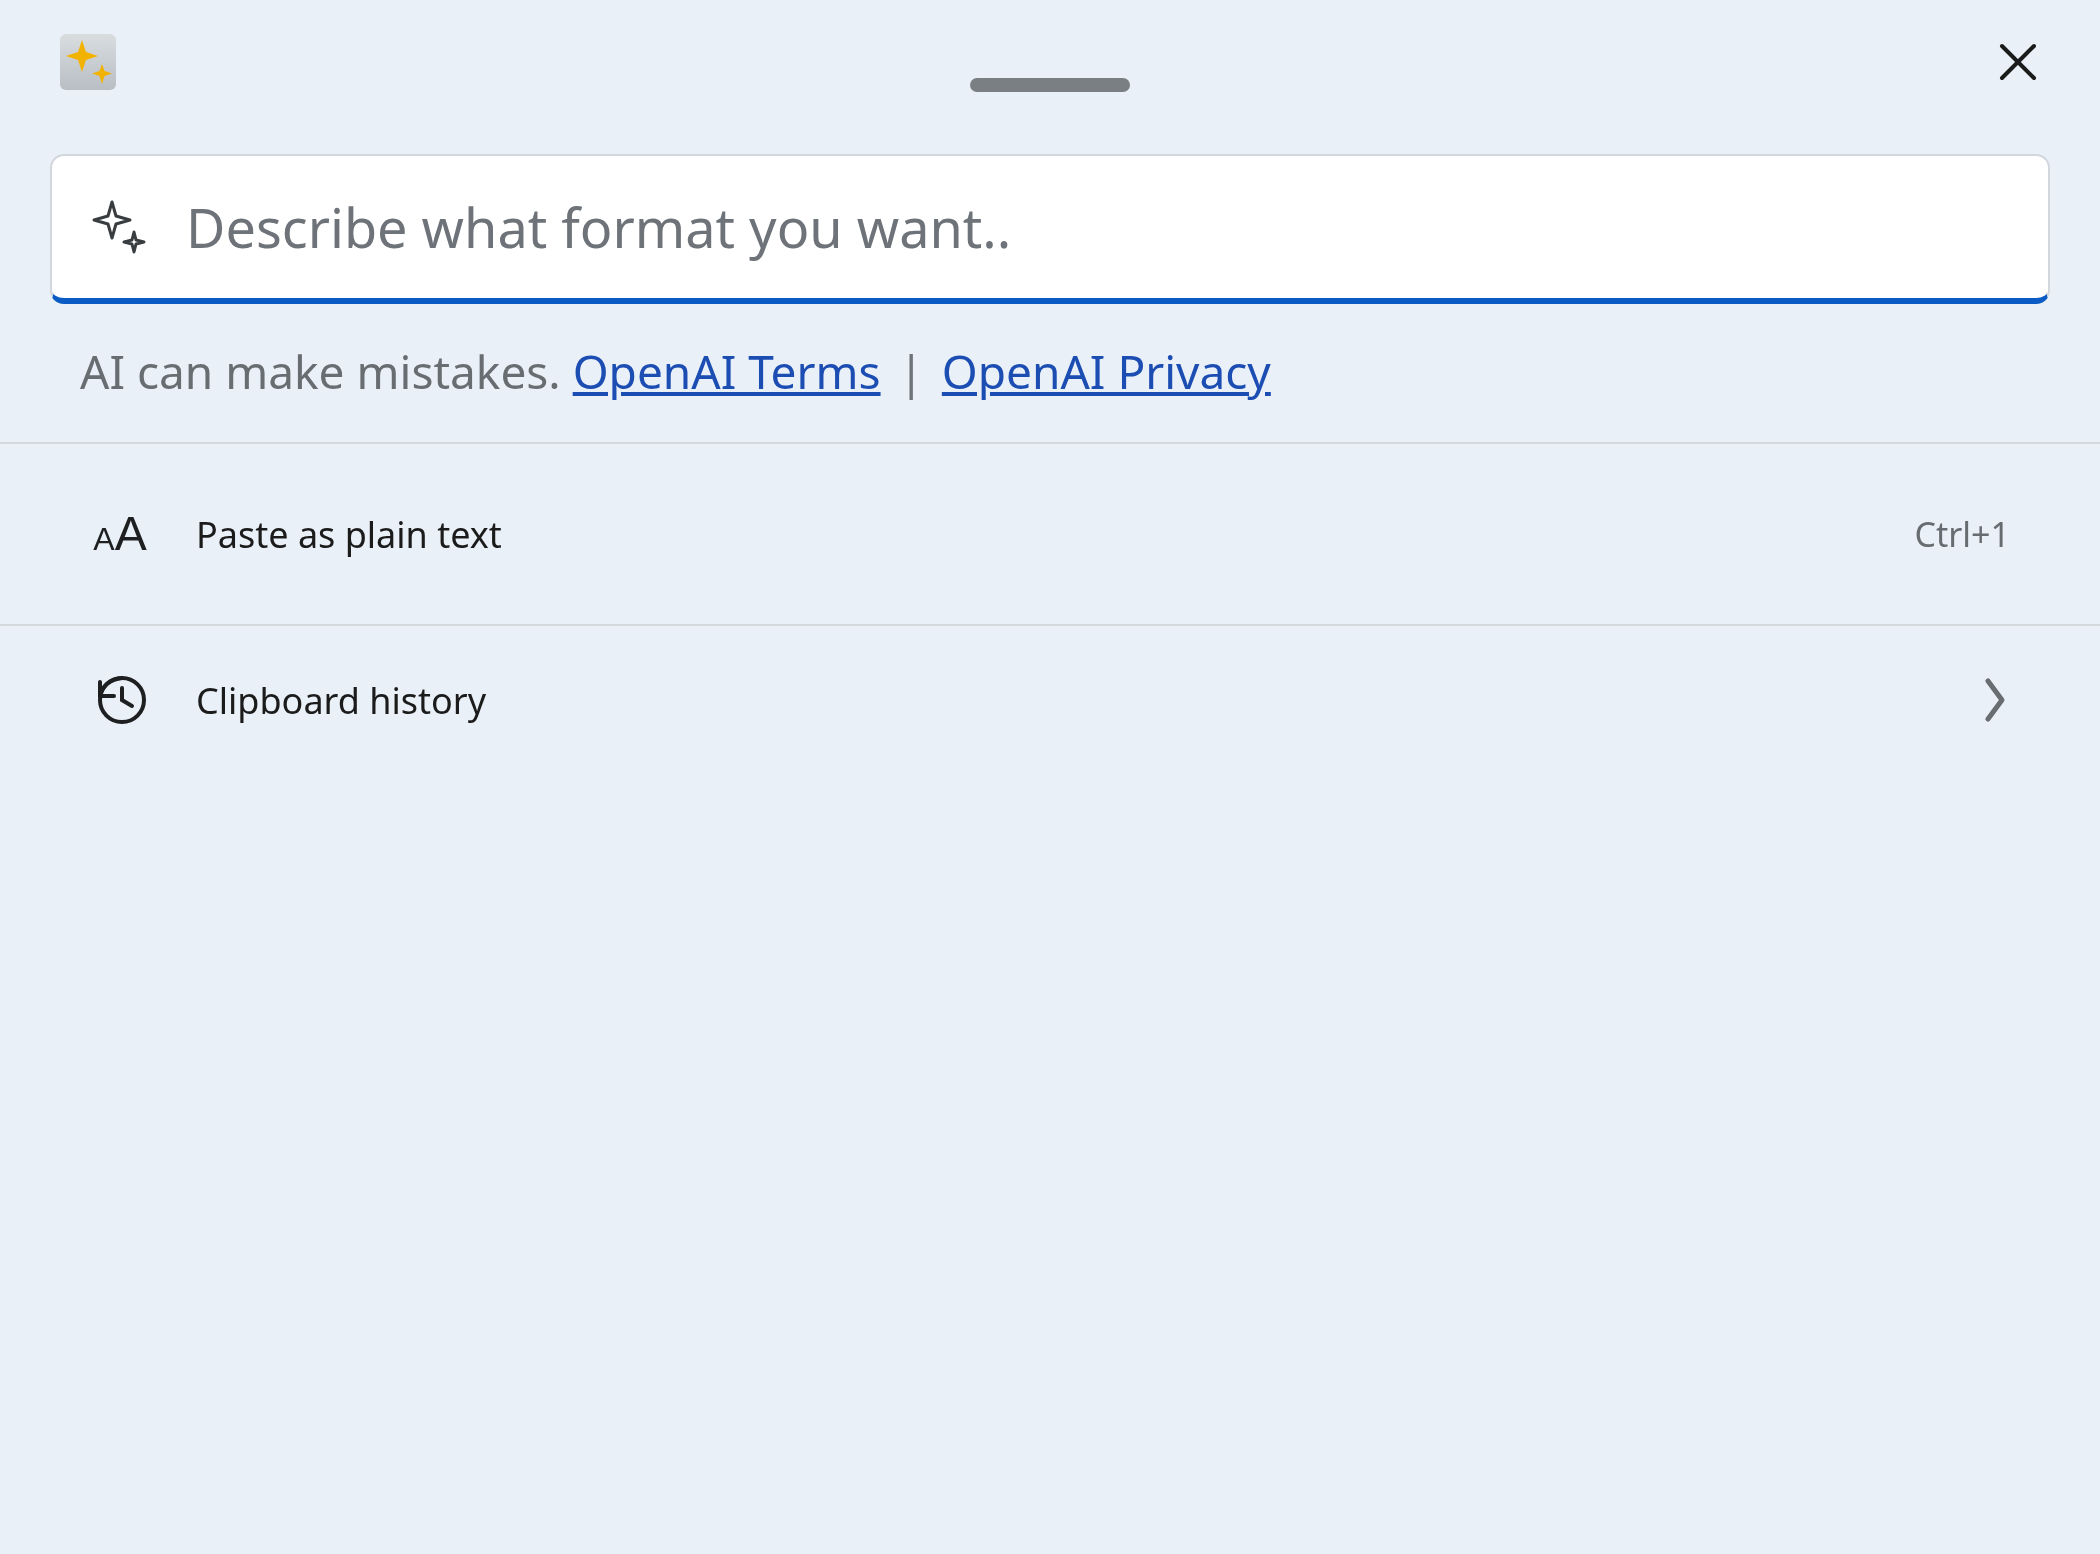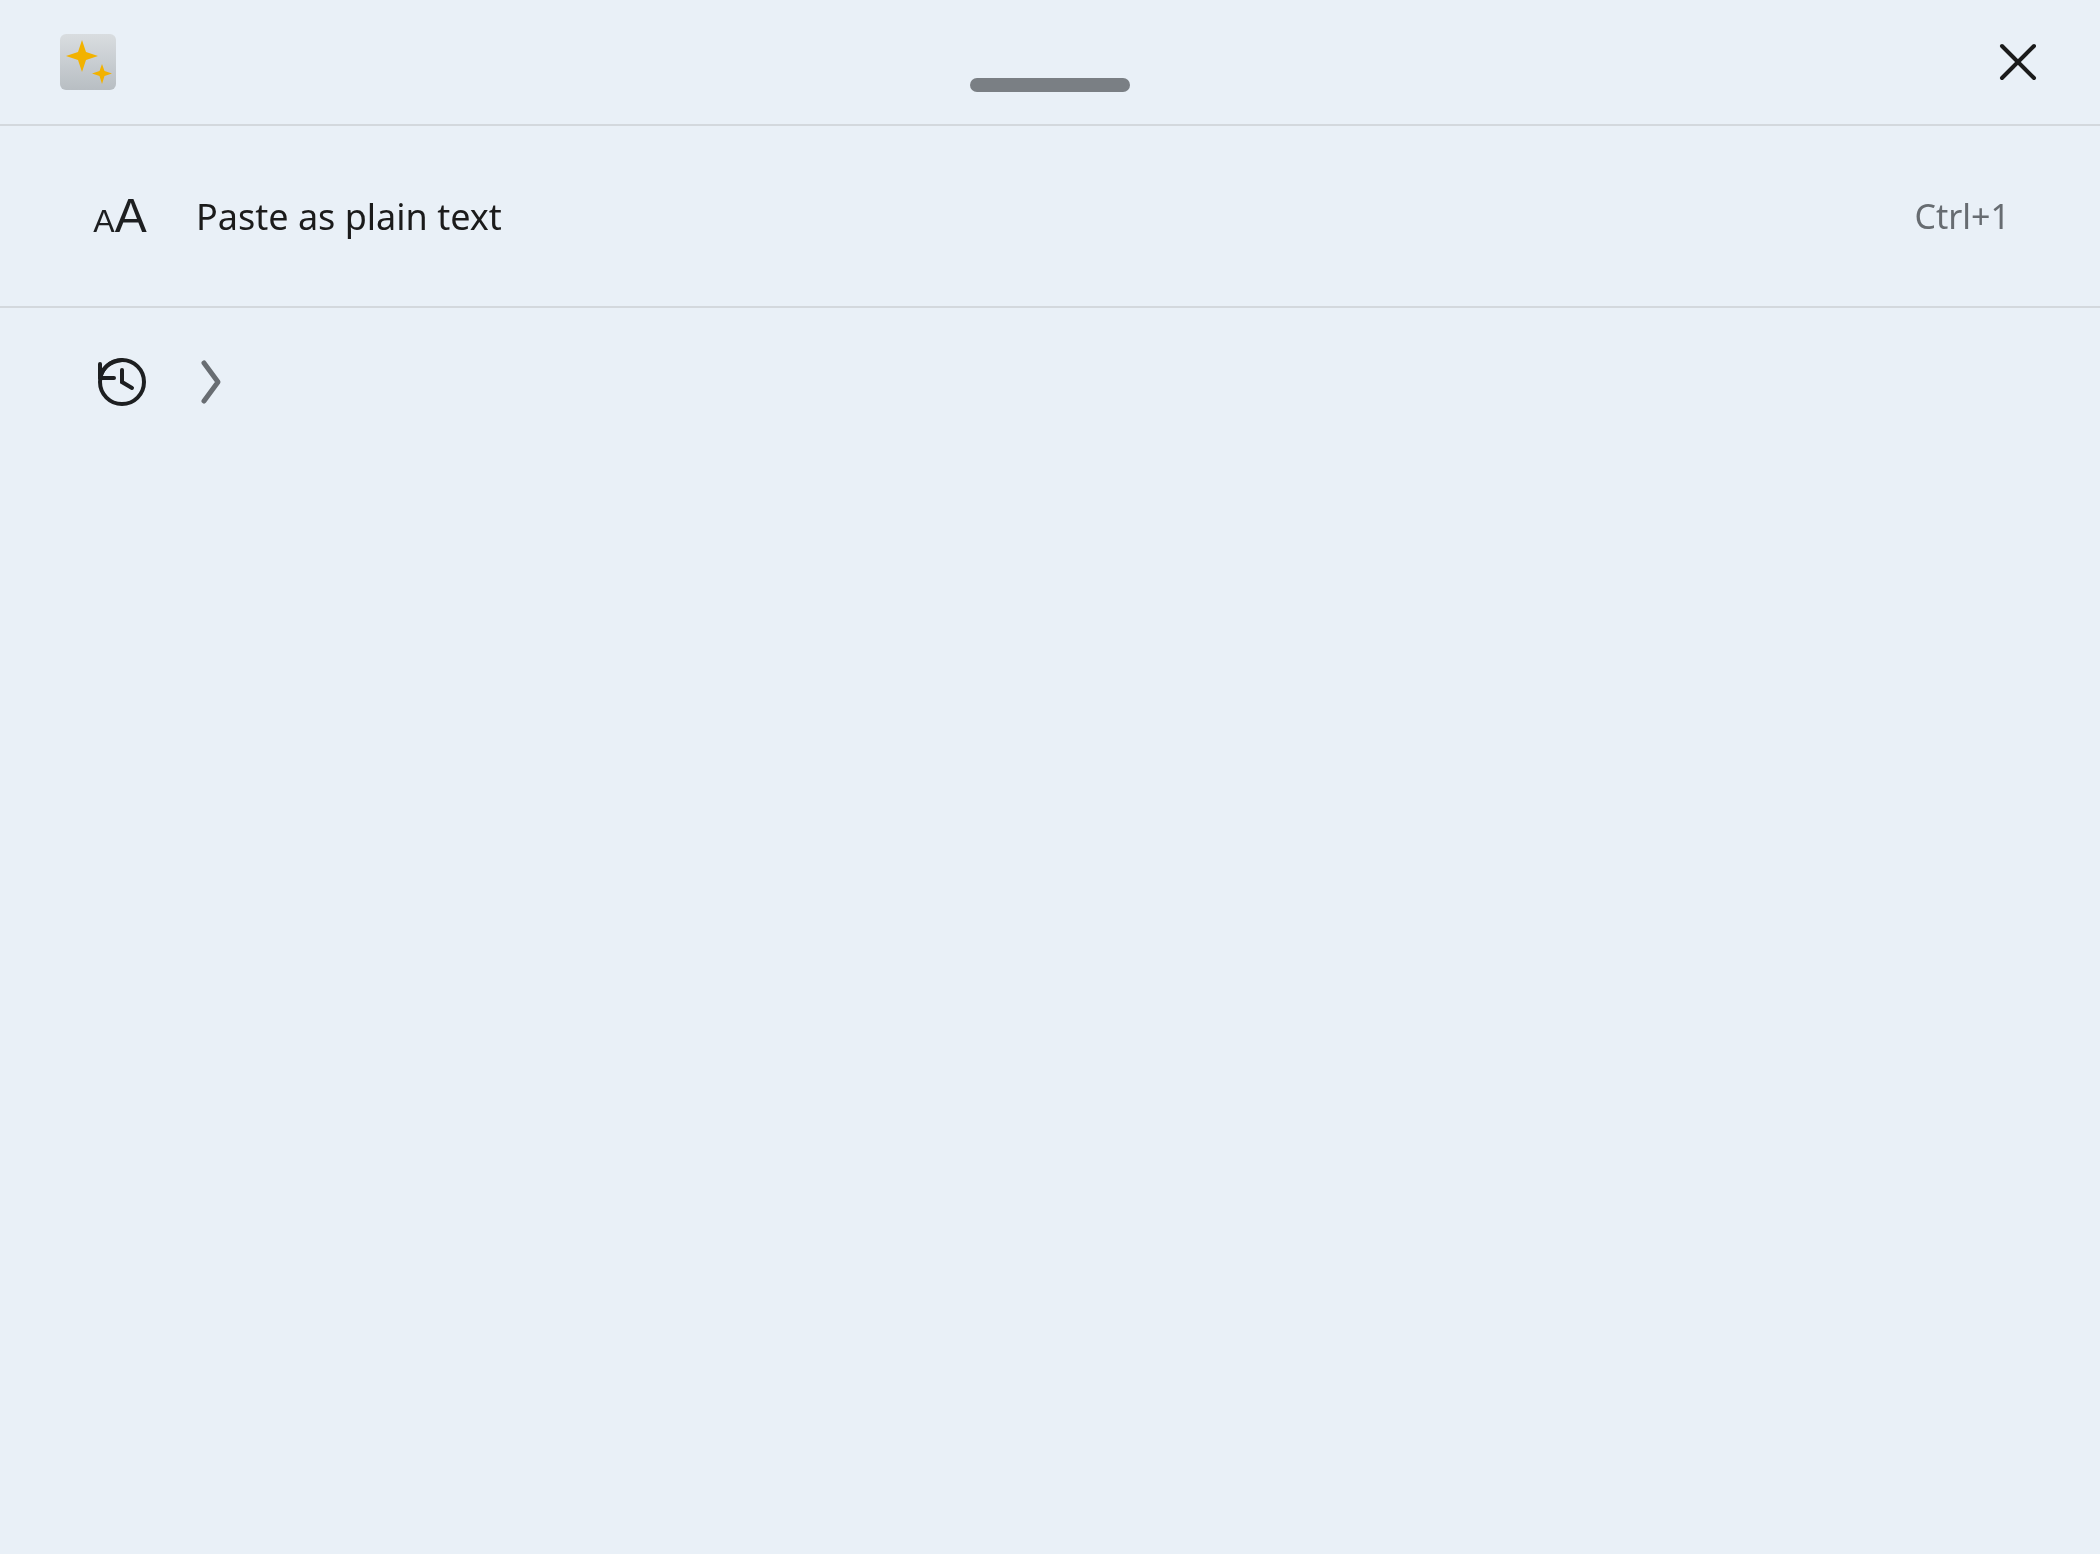--- a/index.html
+++ b/index.html
@@ -183,20 +183,35 @@
     <div class="drag-handle"></div>
 
     <div class="close-btn">
       <svg viewBox="0 0 40 40">
         <line x1="4" y1="4" x2="36" y2="36" stroke="#1b1b1b" stroke-width="4" stroke-linecap="round"></line>
         <line x1="36" y1="4" x2="4" y2="36" stroke="#1b1b1b" stroke-width="4" stroke-linecap="round"></line>
       </svg>
     </div>
   </div>
 
+  <div class="prompt-section">
+    <div class="prompt-field">
+      <span class="sparkle-icon">
+        <svg viewBox="0 0 54 54">
+          <path d="M20 2 L24 16 L38 20 L24 24 L20 38 L16 24 L2 20 L16 16 Z" fill="none" stroke="#3a3d40" stroke-width="3" stroke-linejoin="round"></path>
+          <path d="M42 32 L44 40 L52 42 L44 44 L42 52 L40 44 L32 42 L40 40 Z" fill="none" stroke="#3a3d40" stroke-width="3" stroke-linejoin="round"></path>
+        </svg>
+      </span>
+      <input class="prompt-input" type="text" autofocus="" placeholder="Describe what format you want.." style="">
+    </div>
+
+    <div class="disclaimer">
+      <span>AI can make mistakes. </span><a href="#">OpenAI Terms</a><span class="sep"> | </span><a href="#">OpenAI Privacy</a>
+    </div>
+  </div>
 
   <div class="divider"></div>
 
   <div class="options">
 
     <div class="option-row">
       <span class="icon-slot">
         <span class="text-icon"><span class="small-a">A</span><span class="big-a">A</span></span>
       </span>
       <span class="option-label">Paste as plain text</span>
@@ -211,20 +226,21 @@
 
   <div class="option-row" style="padding-top:44px;padding-bottom:44px;">
     <span class="icon-slot">
       <svg viewBox="0 0 60 60">
         <circle cx="32" cy="30" r="22" fill="none" stroke="#1d1f21" stroke-width="4"></circle>
         <path d="M32 18 V30 L42 36" fill="none" stroke="#1d1f21" stroke-width="4" stroke-linecap="round"></path>
         <path d="M10 12 V26 H24" fill="none" stroke="#1d1f21" stroke-width="4" stroke-linecap="round" stroke-linejoin="round"></path>
         <path d="M10 26 Q14 10 32 8" fill="none" stroke="#1d1f21" stroke-width="4" stroke-linecap="round"></path>
       </svg>
     </span>
+    <span class="option-label">Clipboard history</span>
     <span class="option-chevron">
       <svg viewBox="0 0 30 50">
         <path d="M8 6 L22 25 L8 44" fill="none" stroke="#686d72" stroke-width="5" stroke-linecap="round" stroke-linejoin="round"></path>
       </svg>
     </span>
   </div>
 
 </div>
 
 </body></html>

